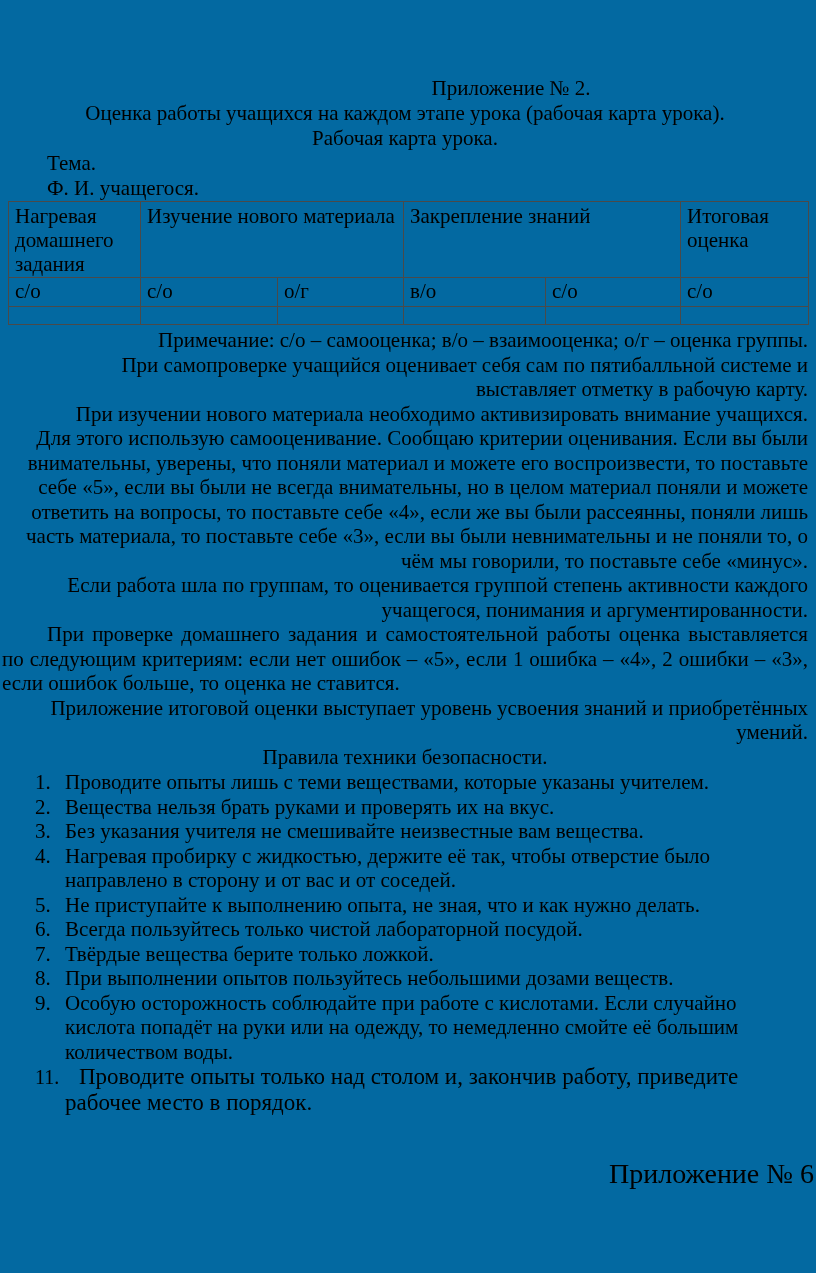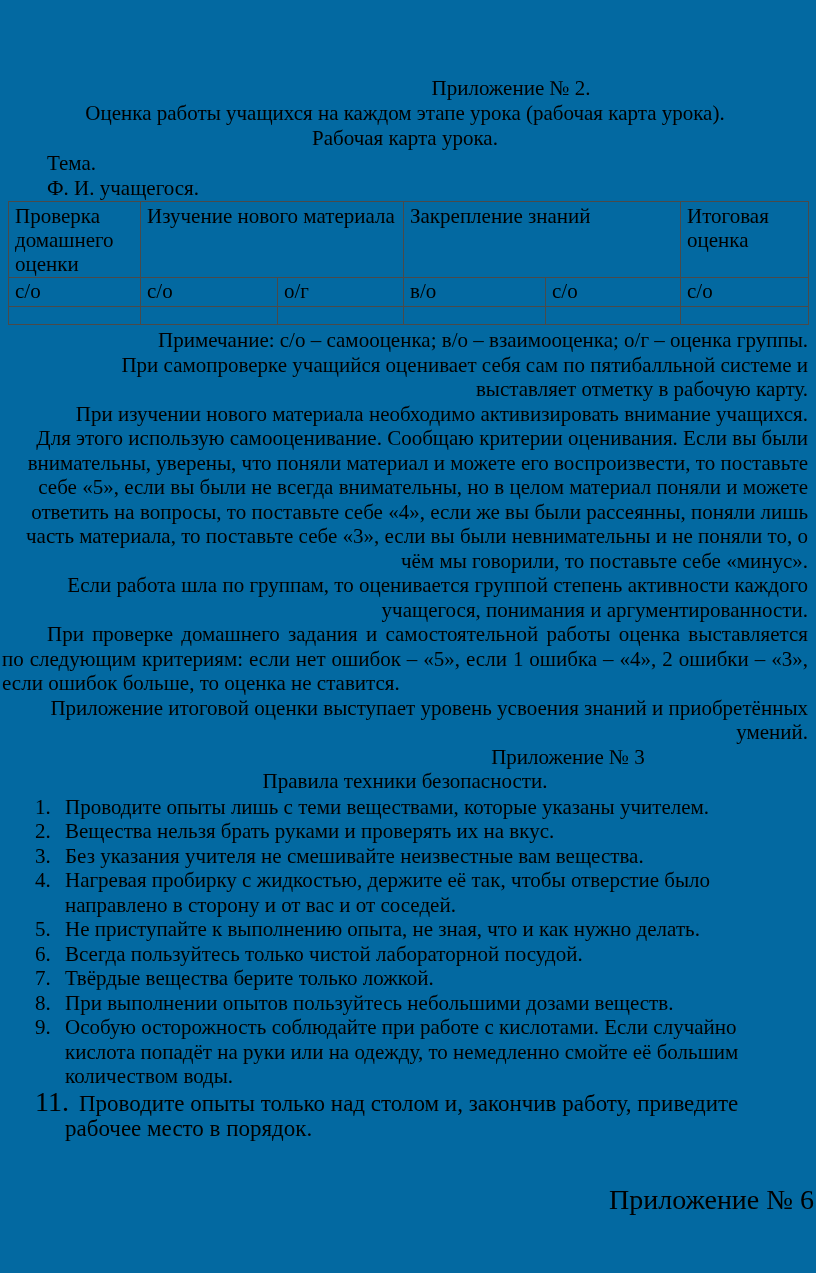--- a/index.html
+++ b/index.html
@@ -42,21 +42,21 @@
   tr.blank td { height: 15px; }
 
   .paras { margin-top: 3px; }
   .paras p { margin: 0; text-indent: 45px; text-align: right; }
   .paras p.justify { text-align: justify; }
 
   ol.rules { list-style: none; margin: 1px 0 0 0; padding: 0; }
   ol.rules li { padding-left: 63px; text-indent: -30px; }
   ol.rules li .num { display: inline-block; width: 30px; text-indent: 0; }
   ol.rules li.large { font-size: 23px; line-height: 25px; }
-  ol.rules li.large .num { width: 44px; font-size: 28px; }
+  ol.rules li.large .num { width: 44px; font-size: 20px; }
 
   .appendix6 {
     margin-top: 44px;
     margin-right: -6px;
     text-align: right;
     font-size: 28px;
     line-height: 30px;
   }
 </style>
 </head>
@@ -76,21 +76,21 @@
     <colgroup>
       <col style="width:132px">
         <col style="width:137px">
         <col style="width:126px">
       <col style="width:142px">
         <col style="width:135px">
         <col style="width:128px">
     </colgroup>
     <tbody>
       <tr class="hdr">
-        <td>Проверка домашнего оценки</td>
+        <td>Нагревая домашнего задания</td>
         <td colspan="2">Изучение нового материала</td>
         <td colspan="2">Закрепление знаний</td>
         <td>Итоговая оценка</td>
       </tr>
       <tr class="marks">
         <td>с/о</td>
         <td>с/о</td>
         <td>о/г</td>
         <td>в/о</td>
         <td>с/о</td>
@@ -109,21 +109,20 @@
 
   <div class="paras">
     <p>Примечание: с/о – самооценка; в/о – взаимооценка; о/г – оценка группы.</p>
     <p>При самопроверке учащийся оценивает себя сам по пятибалльной системе и выставляет отметку в рабочую карту.</p>
     <p>При изучении нового материала необходимо активизировать внимание учащихся. Для этого использую самооценивание. Сообщаю критерии оценивания. Если вы были внимательны, уверены, что поняли материал и можете его воспроизвести, то поставьте себе «5», если вы были не всегда внимательны, но в целом материал поняли и можете ответить на вопросы, то поставьте себе «4», если же вы были рассеянны, поняли лишь часть материала, то поставьте себе «3», если вы были невнимательны и не поняли то, о чём мы говорили, то поставьте себе «минус».</p>
     <p>Если работа шла по группам, то оценивается группой степень активности каждого учащегося, понимания и аргументированности.</p>
     <p class="justify">При проверке домашнего задания и самостоятельной работы оценка выставляется по следующим критериям: если нет ошибок – «5», если 1 ошибка – «4», 2 ошибки – «3», если ошибок больше, то оценка не ставится.</p>
     <p>Приложение итоговой оценки выступает уровень усвоения знаний и приобретённых умений.</p>
   </div>
 
-  <div class="line app3-shift">Приложение № 3</div>
   <div class="line center">Правила техники безопасности.</div>
 
   <ol class="rules">
     <li><span class="num">1.</span><span>Проводите опыты лишь с теми веществами, которые указаны учителем.</span></li>
     <li><span class="num">2.</span><span>Вещества нельзя брать руками и проверять их на вкус.</span></li>
     <li><span class="num">3.</span><span>Без указания учителя не смешивайте неизвестные вам вещества.</span></li>
     <li><span class="num">4.</span><span>Нагревая пробирку с жидкостью, держите её так, чтобы отверстие было направлено в сторону и от вас и от соседей.</span></li>
     <li><span class="num">5.</span><span>Не приступайте к выполнению опыта, не зная, что и как нужно делать.</span></li>
     <li><span class="num">6.</span><span>Всегда пользуйтесь только чистой лабораторной посудой.</span></li>
     <li><span class="num">7.</span><span>Твёрдые вещества берите только ложкой.</span></li>

